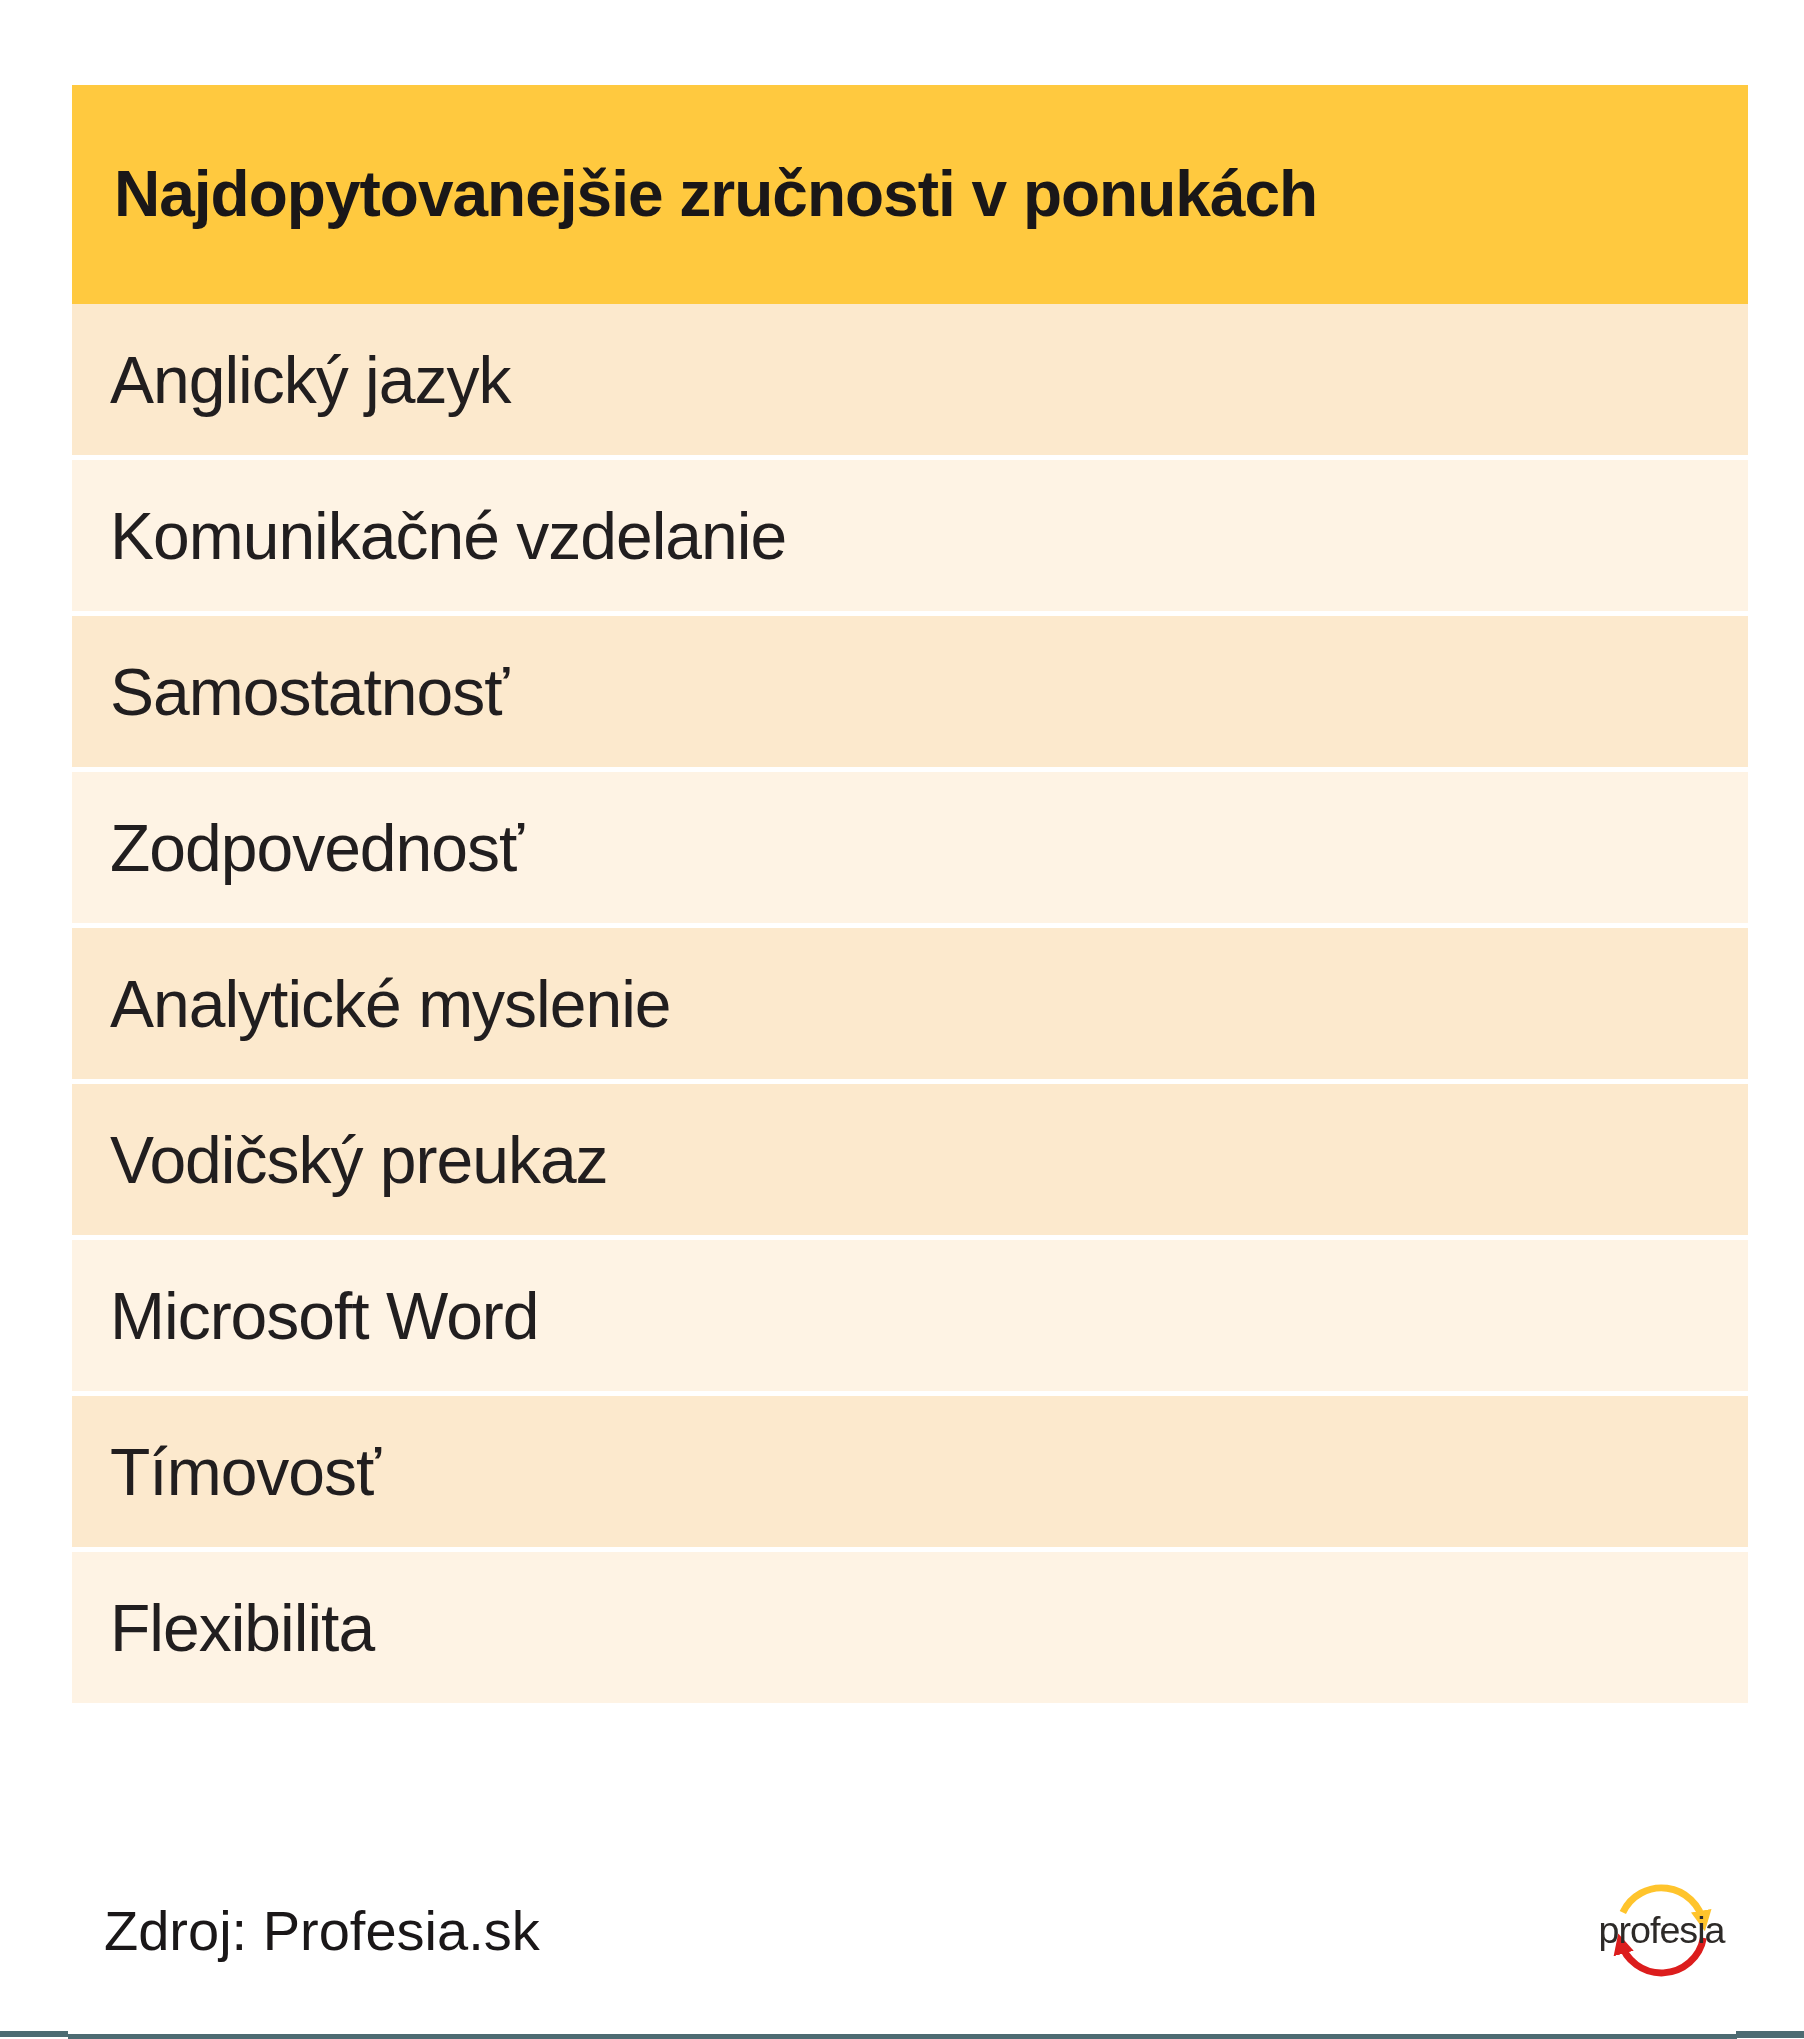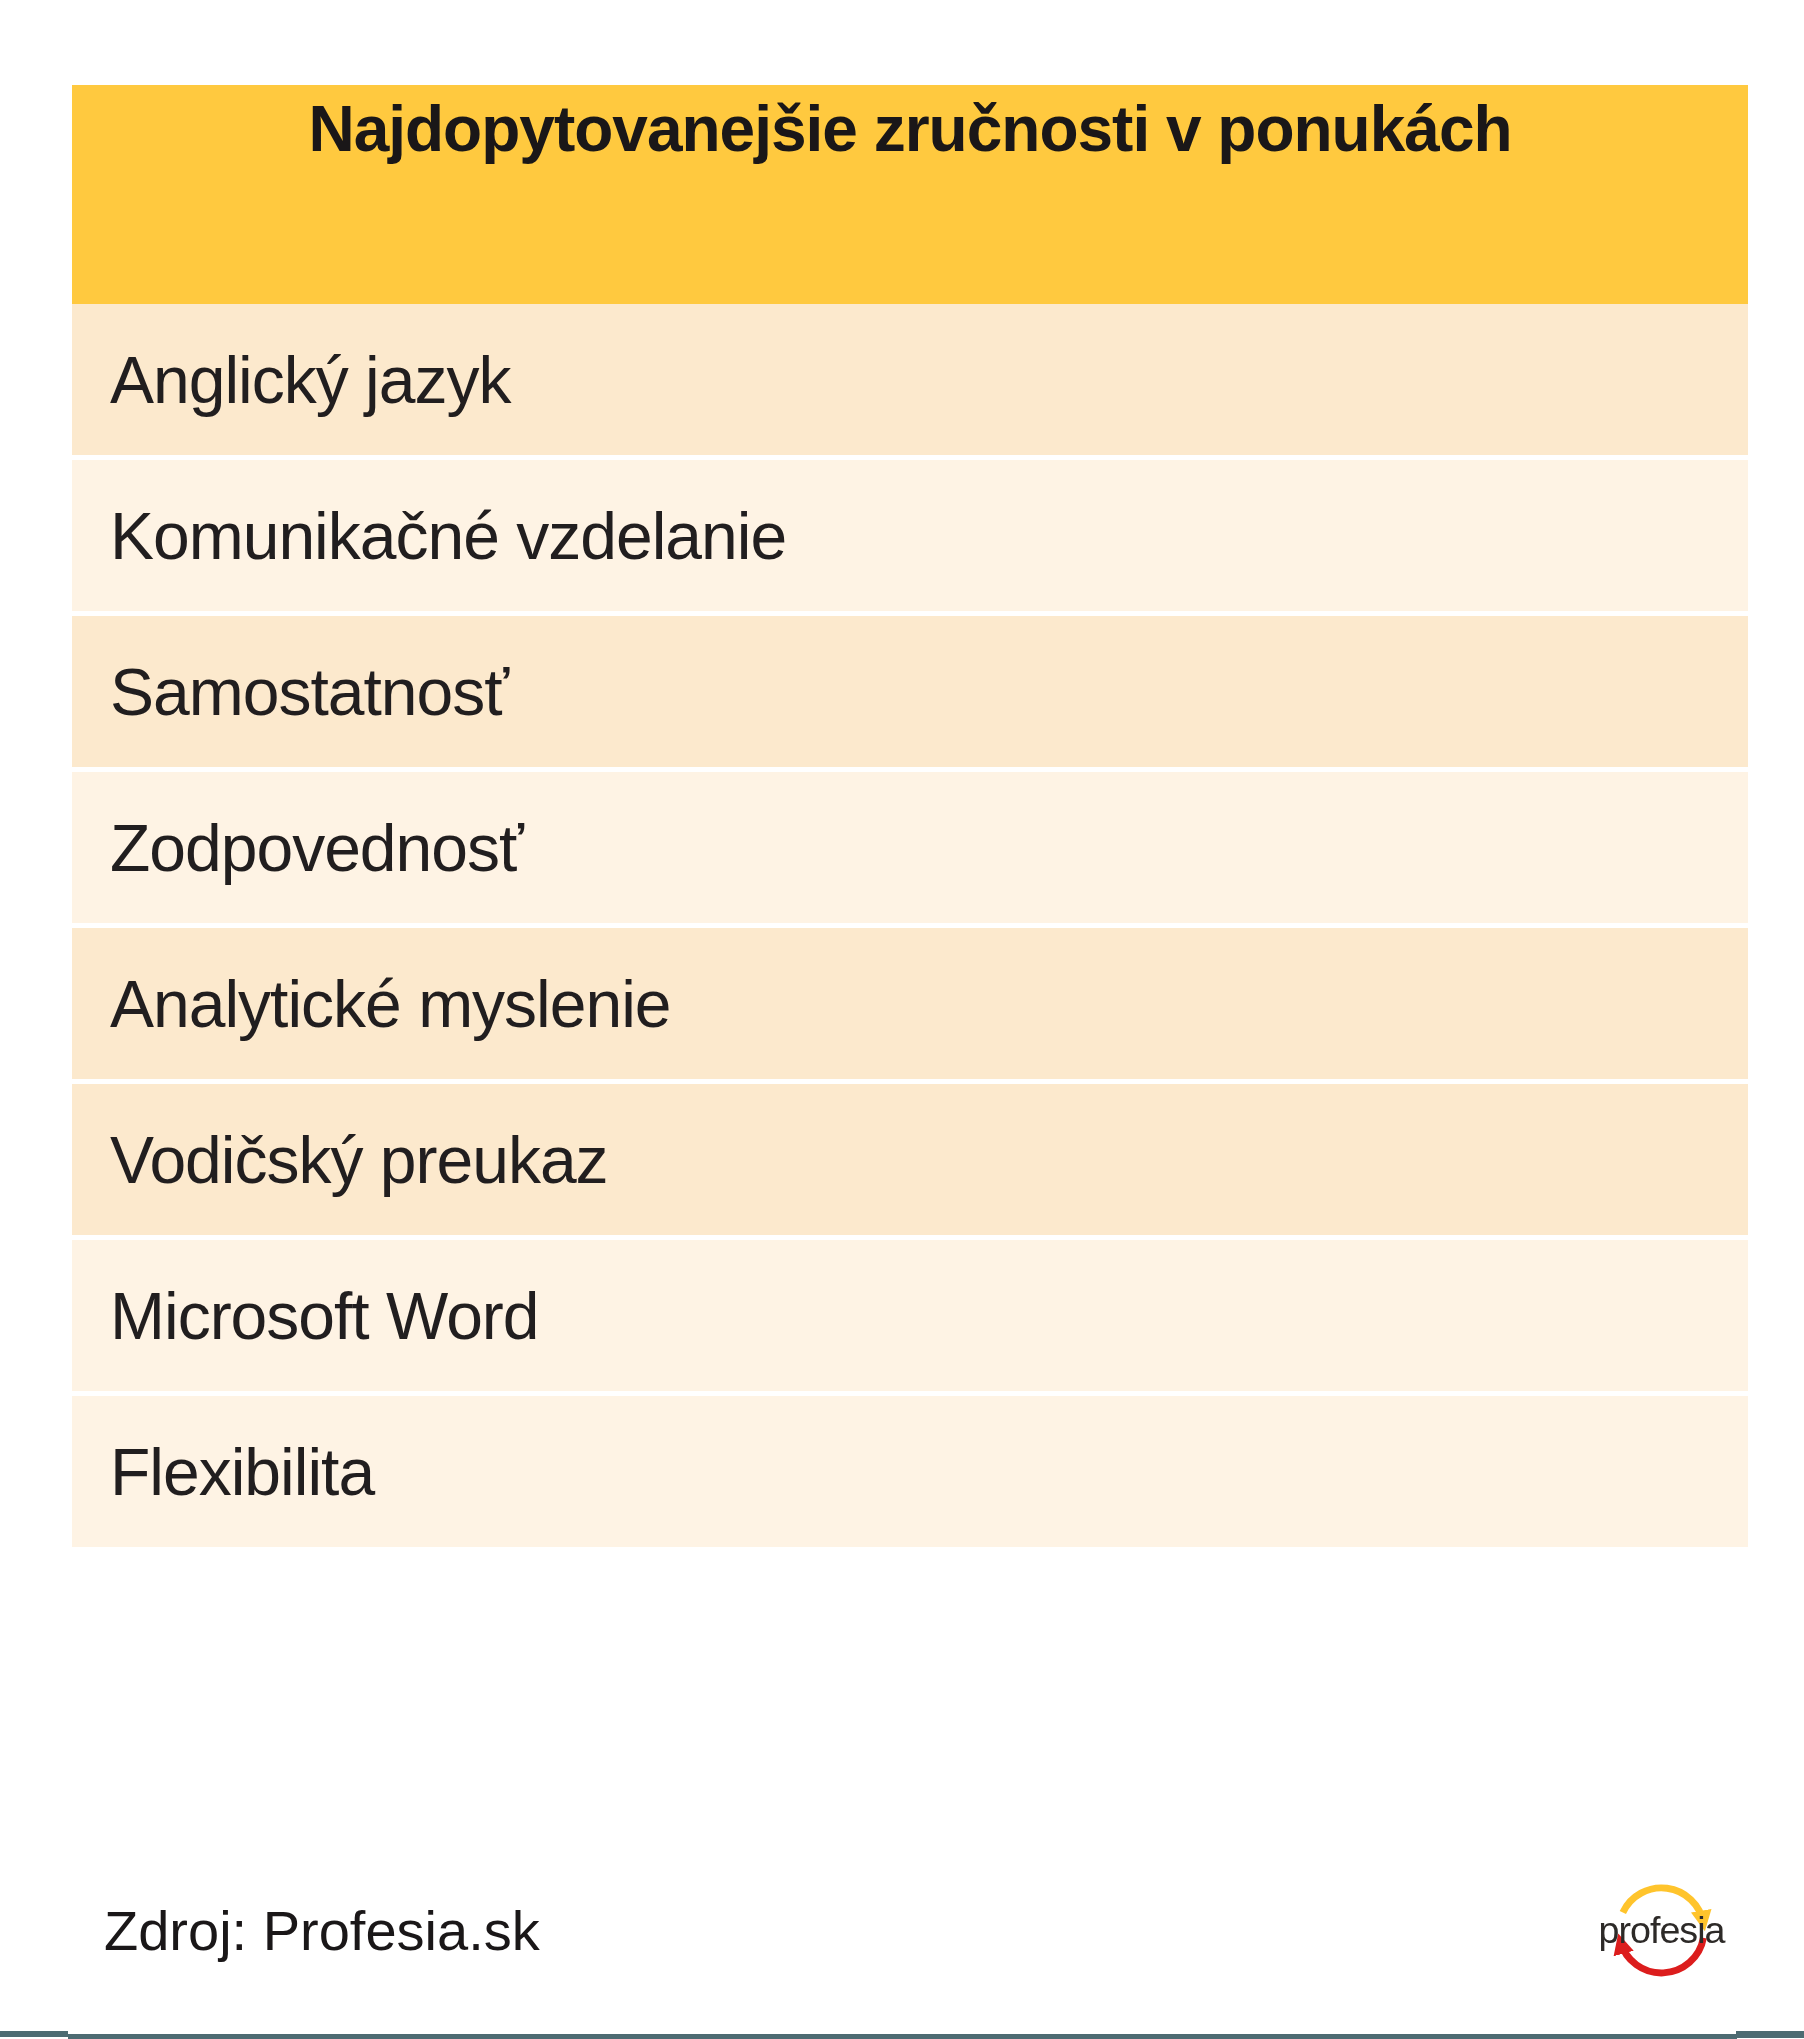--- a/index.html
+++ b/index.html
@@ -2,22 +2,22 @@
 <html><head>
 <meta charset="utf-8">
 <style>
   html,body{margin:0;padding:0;}
   body{
     width:1805px;height:2040px;position:relative;background:#ffffff;
     font-family:"Liberation Sans", sans-serif;overflow:hidden;
   }
   .panel{position:absolute;left:72px;top:85px;width:1676px;}
   .header-banner{
-    background:#FFC93F;height:219px;display:flex;flex-direction:row;
-    justify-content:center;box-sizing:border-box;
+    background:#FFC93F;height:219px;display:flex;flex-direction:column;
+    justify-content:center;padding-left:42px;box-sizing:border-box;
   }
   .header-banner .line{
     font-size:64px;font-weight:bold;color:#1A1718;line-height:1.38;
     letter-spacing:-1px;white-space:nowrap;
   }
   .rows{display:flex;flex-direction:column;gap:5px;}
   .row{
     height:151px;display:flex;align-items:center;padding-left:38px;
     box-sizing:border-box;font-size:66px;color:#211E1F;letter-spacing:-1px;
   }
@@ -61,20 +61,23 @@
       </div>
     <div class="row row--a">
         <span>Analytické myslenie</span>
       </div>
     <div class="row row--a">
         <span>Vodičský preukaz</span>
       </div>
     <div class="row row--b">
         <span>Microsoft Word</span>
       </div>
+    <div class="row row--a">
+        <span>Tímovosť</span>
+      </div>
     <div class="row row--b">
         <span>Flexibilita</span>
       </div>
   </div>
 </div>
 
 <div class="source-text">Zdroj: Profesia.sk</div>
 
 <div class="logo">
   <svg width="229" height="111" viewBox="0 0 230 112">

